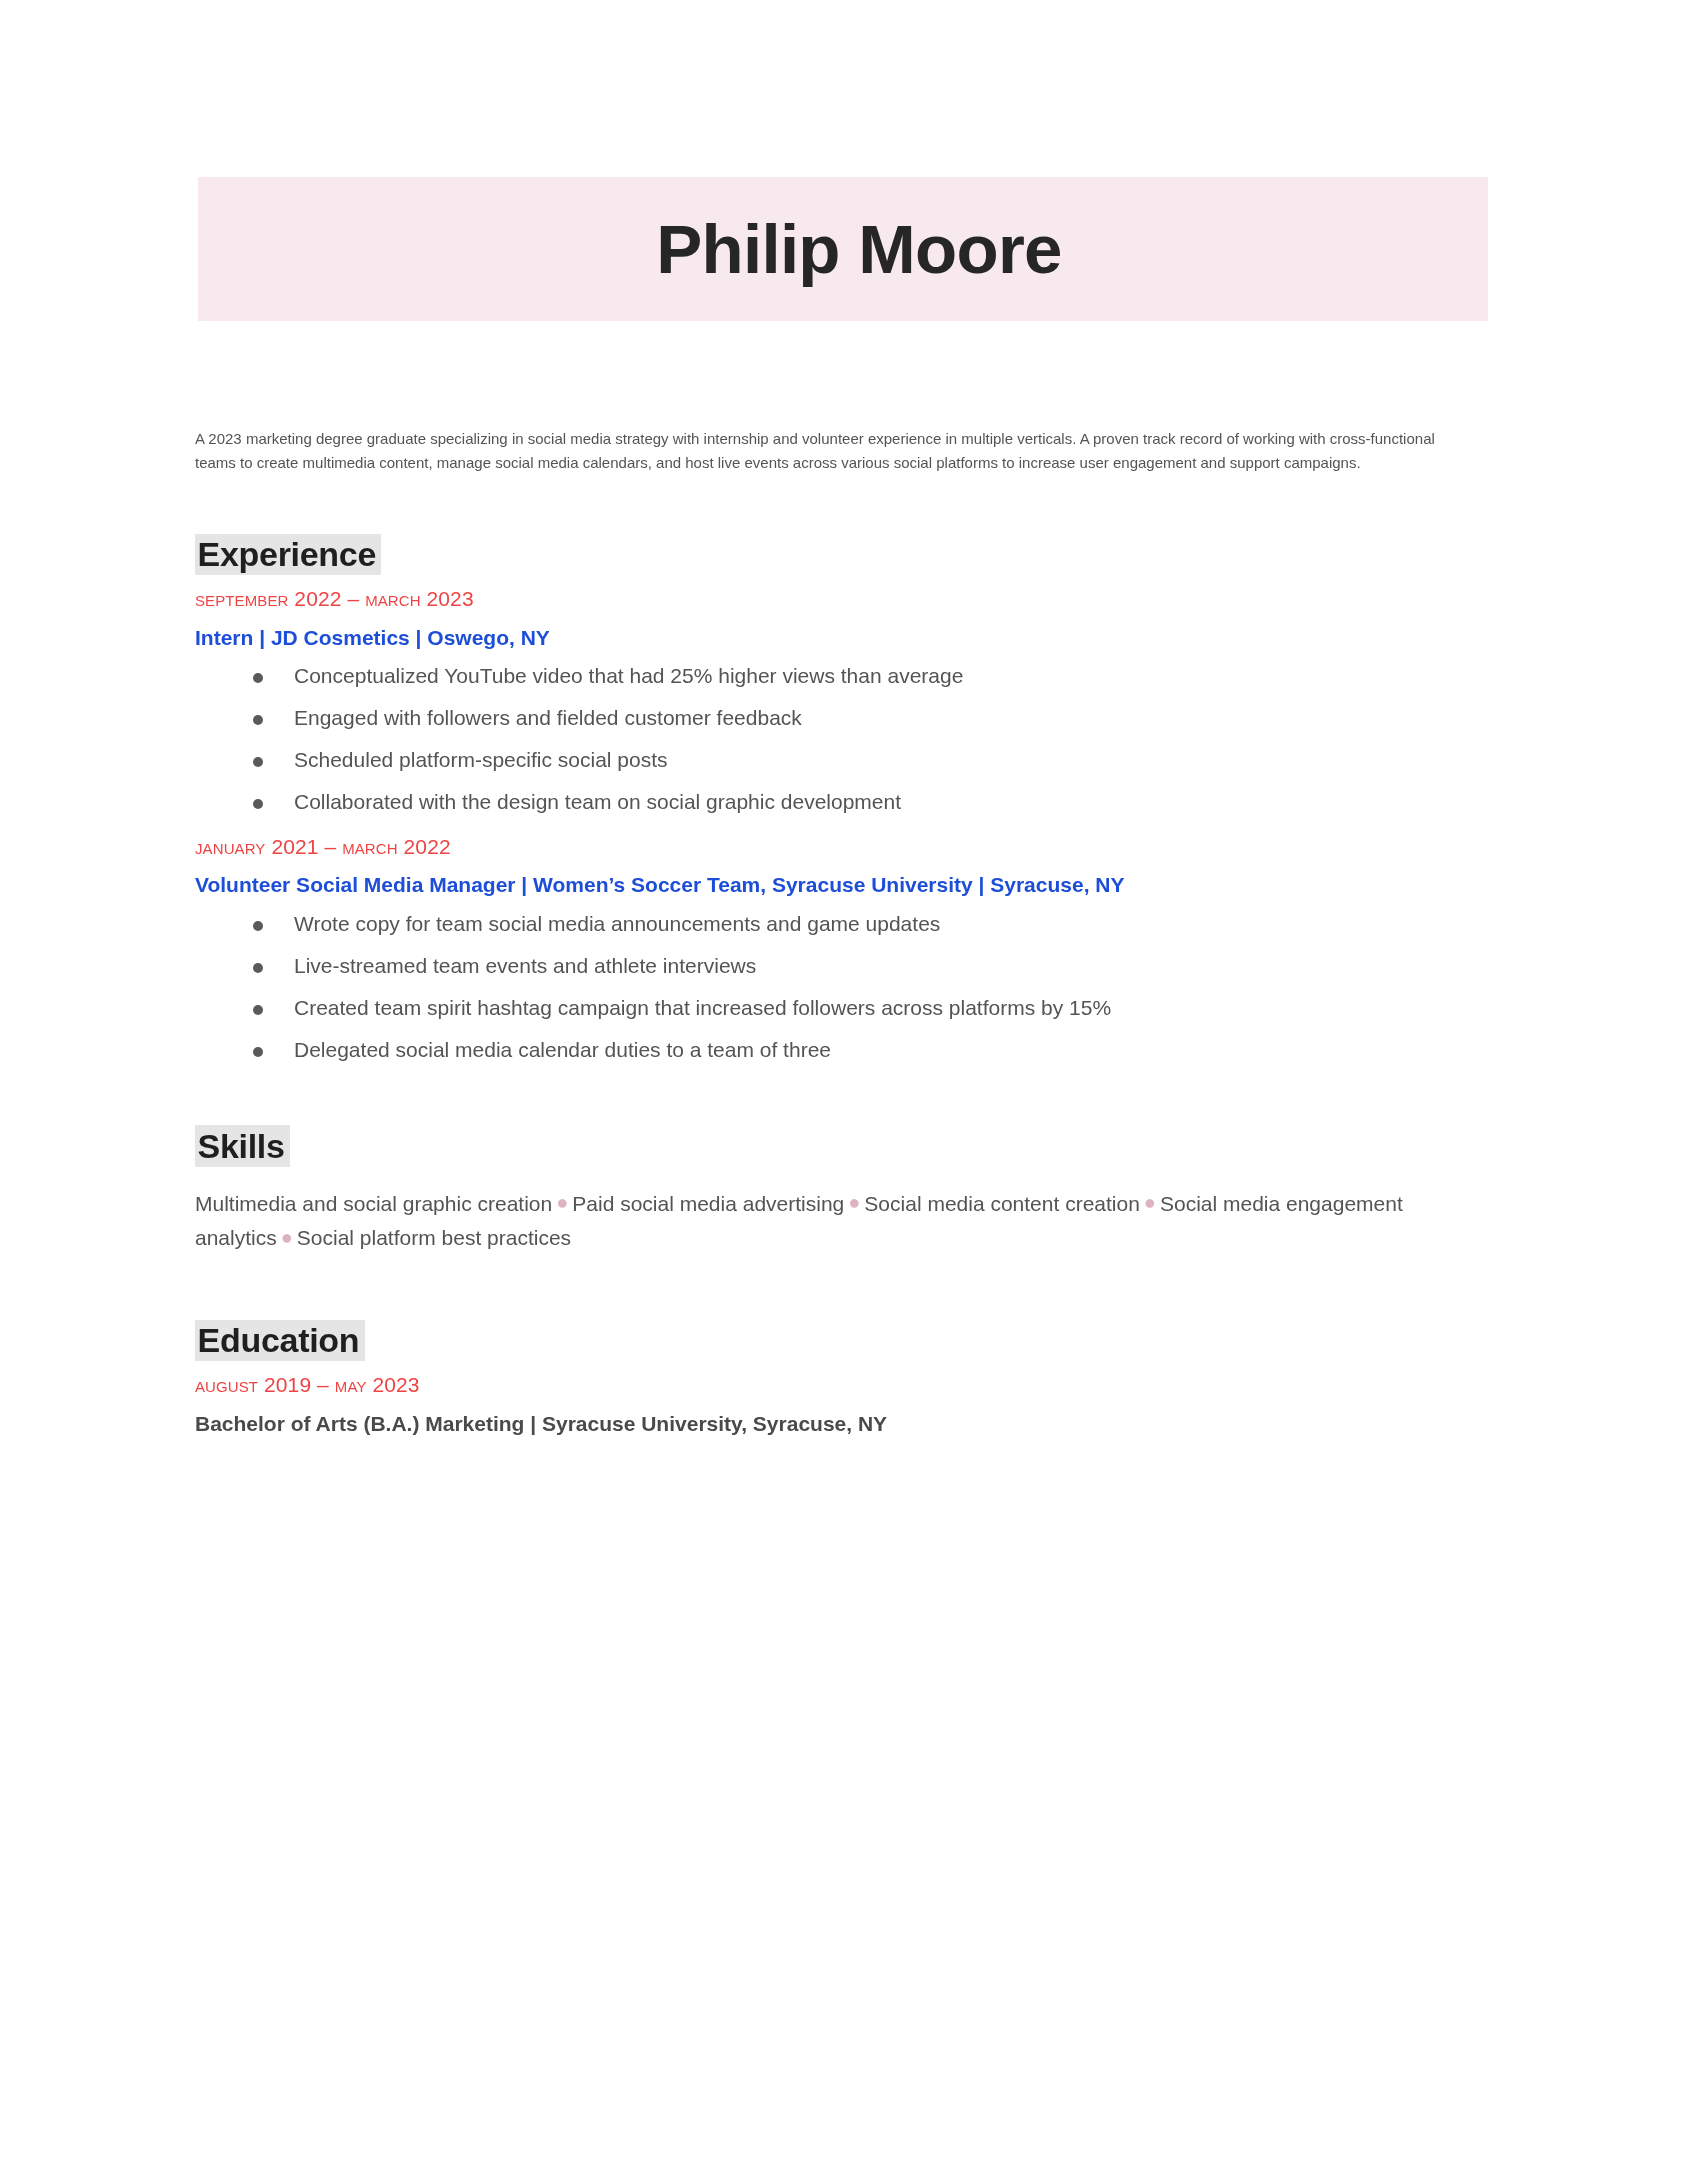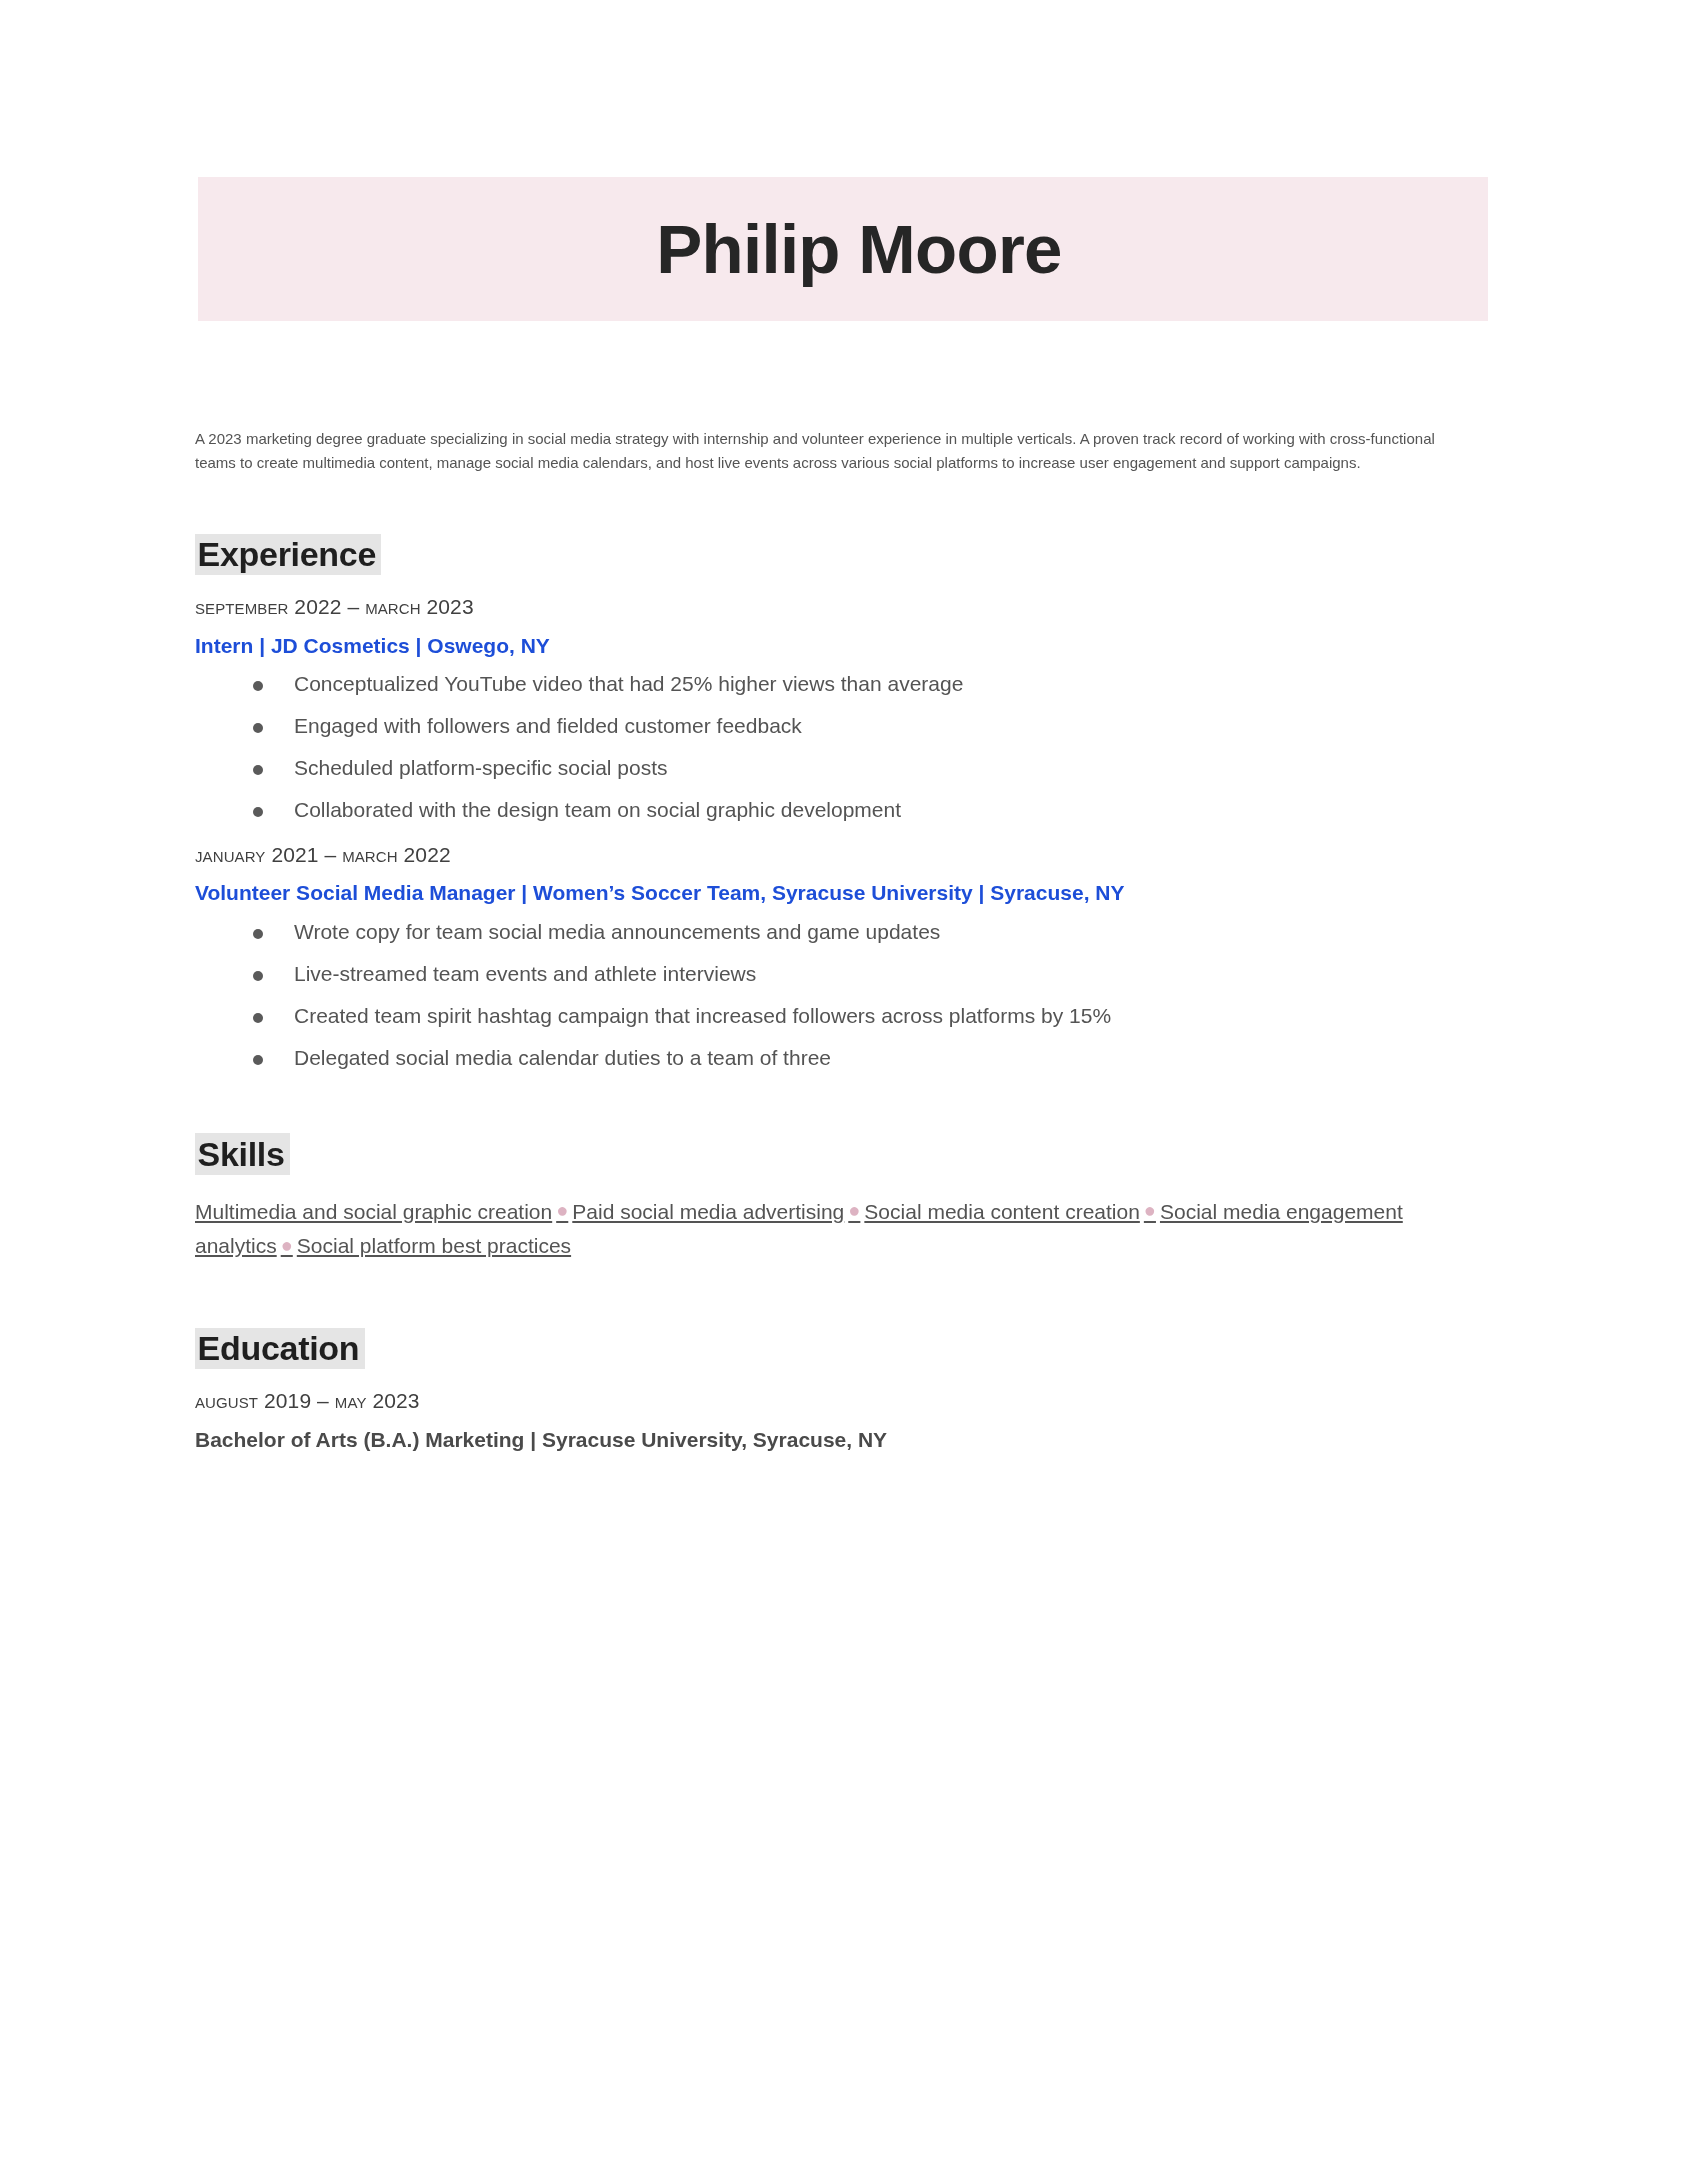--- a/index.html
+++ b/index.html
@@ -83,26 +83,26 @@
     background: #e5e5e5;
     color: #1f1f1f;
     font-size: 34px;
     font-weight: bold;
     line-height: 1.14;
     padding: 1.3px 5.3px 1.3px 2.6px;
     margin: 0;
     letter-spacing: -0.3px;
   }
   .sec-exp { margin-top: 58px; }
-  .sec-skills { margin-top: 64px; text-decoration: underline; }
+  .sec-skills { margin-top: 64px; }
   .sec-edu { margin-top: 65px; }
   .date-line {
     font-size: 21px;
-    color: #404040;
-    margin-top: 20px;
+    color: #ef4444;
+    margin-top: 12px;
     letter-spacing: 0.1px;
   }
   .date-line .mon {
     font-size: 21px;
     font-variant: small-caps;
     text-transform: lowercase;
   }
   .date-line .mon::first-letter { text-transform: uppercase; }
   .role-line {
     font-size: 21px;

